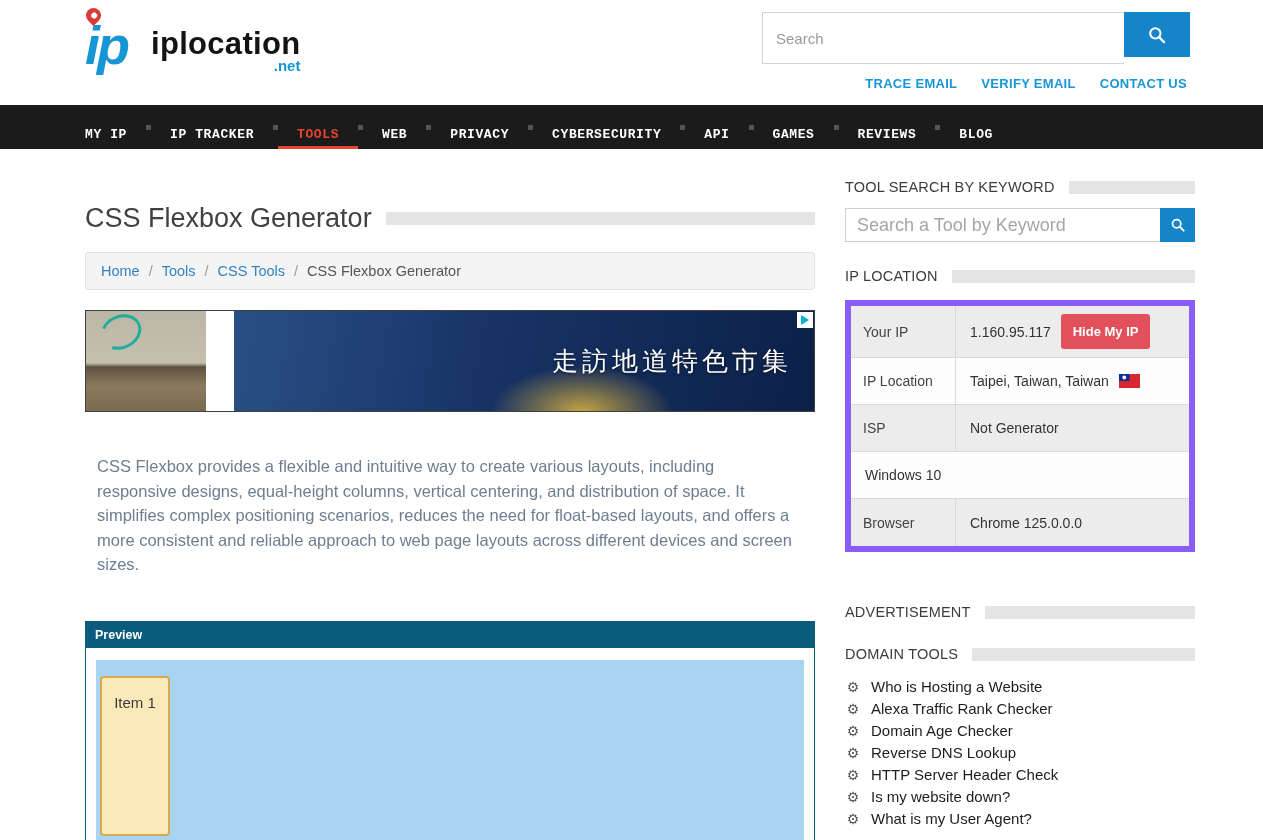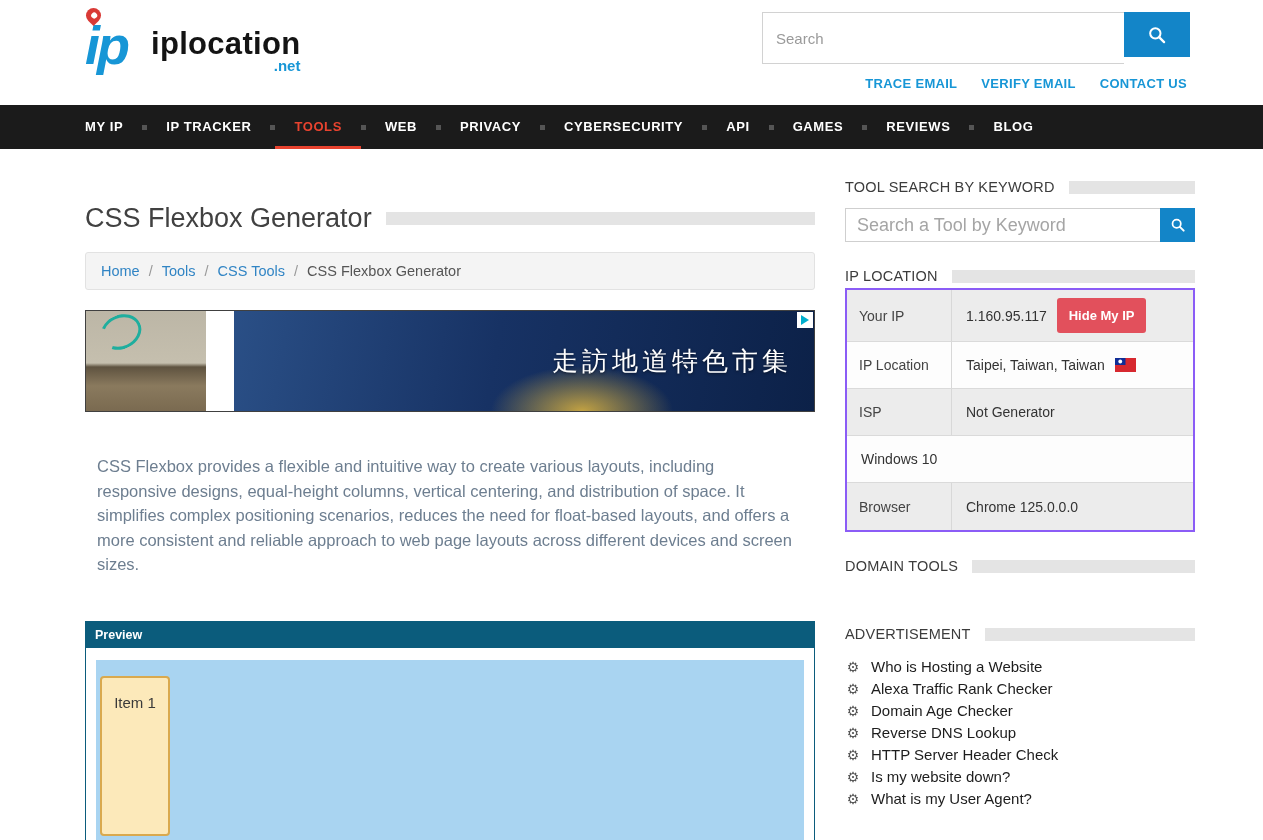--- a/index.html
+++ b/index.html
@@ -26,22 +26,22 @@
   .header-search { position:absolute; right:73px; top:12px; width:428px; display:flex; }
   .header-search input { flex:1; height:52px; border:1px solid #d2d2d2; border-right:none; padding:0 13px; font-size:15px; color:#444; outline:none; font-family:inherit; }
   .header-search input::placeholder { color:#9a9a9a; }
   .search-btn { width:66px; height:45px; background:#1385c8; border:none; display:flex; align-items:center; justify-content:center; cursor:pointer; }
 
   .header-links { position:absolute; right:76px; top:76px; display:flex; gap:24px; }
   .header-links a { color:#1796d6; font-size:13px; font-weight:700; text-decoration:none; letter-spacing:0.3px; }
 
   
   .main-nav { height:44px; background:#1b1b1b; display:flex; align-items:center; padding-left:85px; }
-  .nav-item { color:#fff; font-size:13px; font-weight:700; letter-spacing:0.6px; padding:0 19px;
-              line-height:44px; height:44px; text-decoration:none; white-space:nowrap; }
+  .nav-item { color:#fff; font-size:13px; font-weight:700; letter-spacing:0.6px; padding:8px 19px;
+              line-height:44px; height:44px; text-decoration:none; white-space:nowrap;font-family:Liberation Mono, monospace; }
   .nav-item:first-child { padding-left:0; }
   .nav-item.active { color:#e8432f; box-shadow: inset 0 -3px 0 #e8432f; }
   .nav-sep { width:5px; height:5px; background:#555; flex:none; }
 
   
   .content { display:flex; gap:30px; padding:30px 68px 0 85px; align-items:flex-start; }
   .left-col { width:730px; flex:none; }
   .sidebar { width:350px; flex:none; }
 
   .deco-bar { flex:1; height:13px; background:#e4e4e4; margin-left:14px; }
@@ -84,21 +84,21 @@
   .side-heading-row { display:flex; align-items:center; margin-top:26px; }
   .side-heading-row.first { margin-top:0; }
   .side-heading { font-size:14.5px; font-weight:400; color:#3c3c3c; letter-spacing:0.2px; white-space:nowrap; }
 
   .tool-search-row { display:flex; margin-top:13px; }
   .tool-search-row input { flex:1; height:34px; border:1px solid #cfcfcf; border-right:none; padding:6px 11px;
                            font-size:18px; color:#555; outline:none; font-family:inherit; }
   .tool-search-row input::placeholder { color:#a5a5a5; }
   .tool-search-btn { width:35px; height:34px; background:#1385c8; border:none; display:flex; align-items:center; justify-content:center; cursor:pointer; }
 
-  .ip-table { margin-top:4px; border:2px solid #8b5cf6; }
+  .ip-table { margin-top:16px; border:6px solid #8b5cf6; }
   .ip-row { display:flex; min-height:47px; align-items:stretch; background:#fdfdfd; border-bottom:1px solid #dadada; }
   .ip-row:last-child { border-bottom:none; }
   .ip-row.shaded { background:#ececec; }
   .ip-label { width:105px; flex:none; padding-left:12px; font-size:14px; color:#444;
               display:flex; align-items:center; border-right:1px solid #d8d8d8; }
   .ip-value { flex:1; padding:8px 8px 8px 14px; font-size:14px; color:#333; display:flex; align-items:center; gap:10px; flex-wrap:wrap; }
   .hide-ip-btn { background:#e2505c; color:#fff; border:none; border-radius:3px; font-size:13px;
                  font-weight:700; padding:10px 12px; cursor:pointer; font-family:inherit; }
   .flag-icon { flex:none; display:inline-flex; }
 
@@ -258,27 +258,27 @@
           </div>
         </div>
         <div class="ip-row shaded">
           <div class="ip-label">Browser</div>
           <div class="ip-value">
             <span>Chrome 125.0.0.0</span>
           </div>
         </div>
       </div>
 
+      <div class="side-heading-row" style="margin-top:52px;">
+        <h2 class="side-heading">ADVERTISEMENT</h2>
+        <div class="deco-bar"></div>
+      </div>
+
       <div class="side-heading-row">
         <h2 class="side-heading">DOMAIN TOOLS</h2>
-        <div class="deco-bar"></div>
-      </div>
-
-      <div class="side-heading-row" style="margin-top:52px;">
-        <h2 class="side-heading">ADVERTISEMENT</h2>
         <div class="deco-bar"></div>
       </div>
 
       <ul class="domain-tools">
         <li>
           <span class="gear">⚙</span>
           <a href="#" class="tool-link">Who is Hosting a Website</a>
         </li>
         <li>
           <span class="gear">⚙</span>

